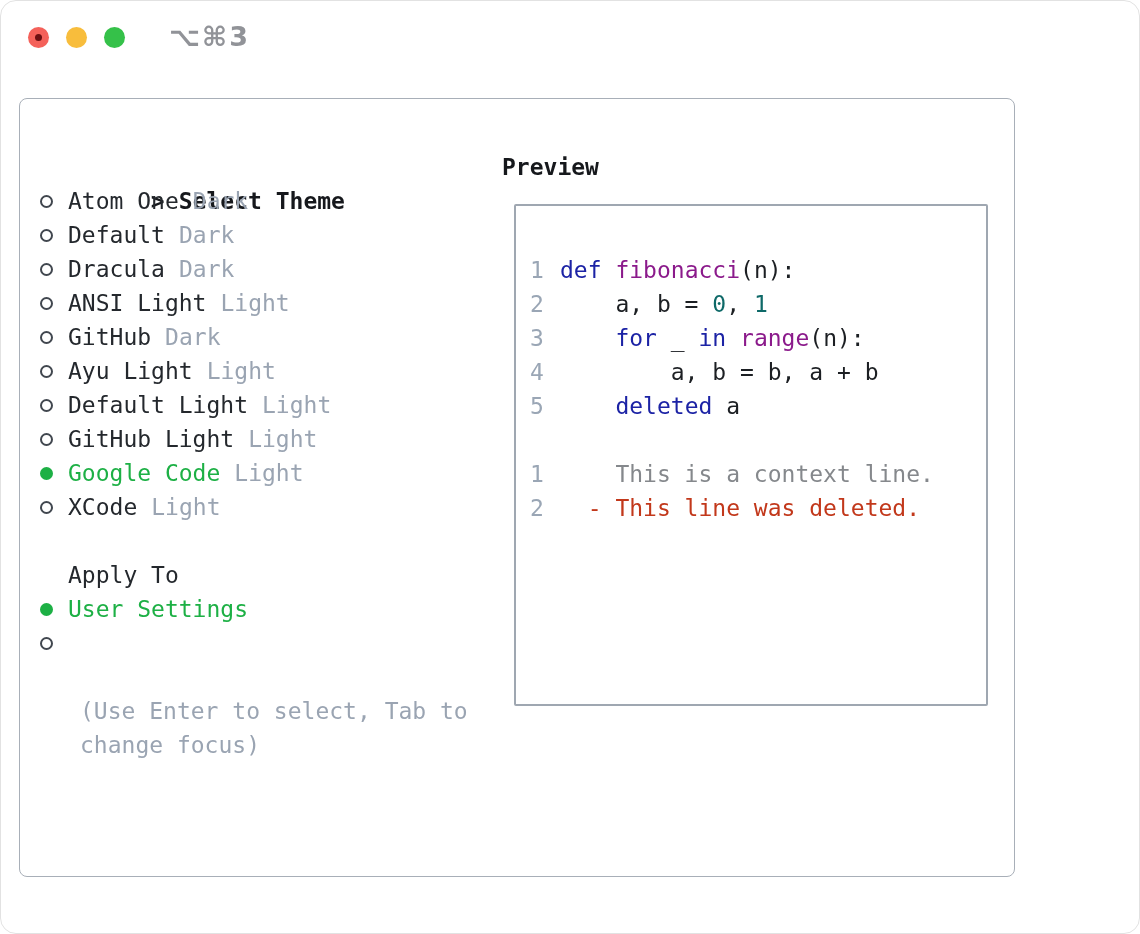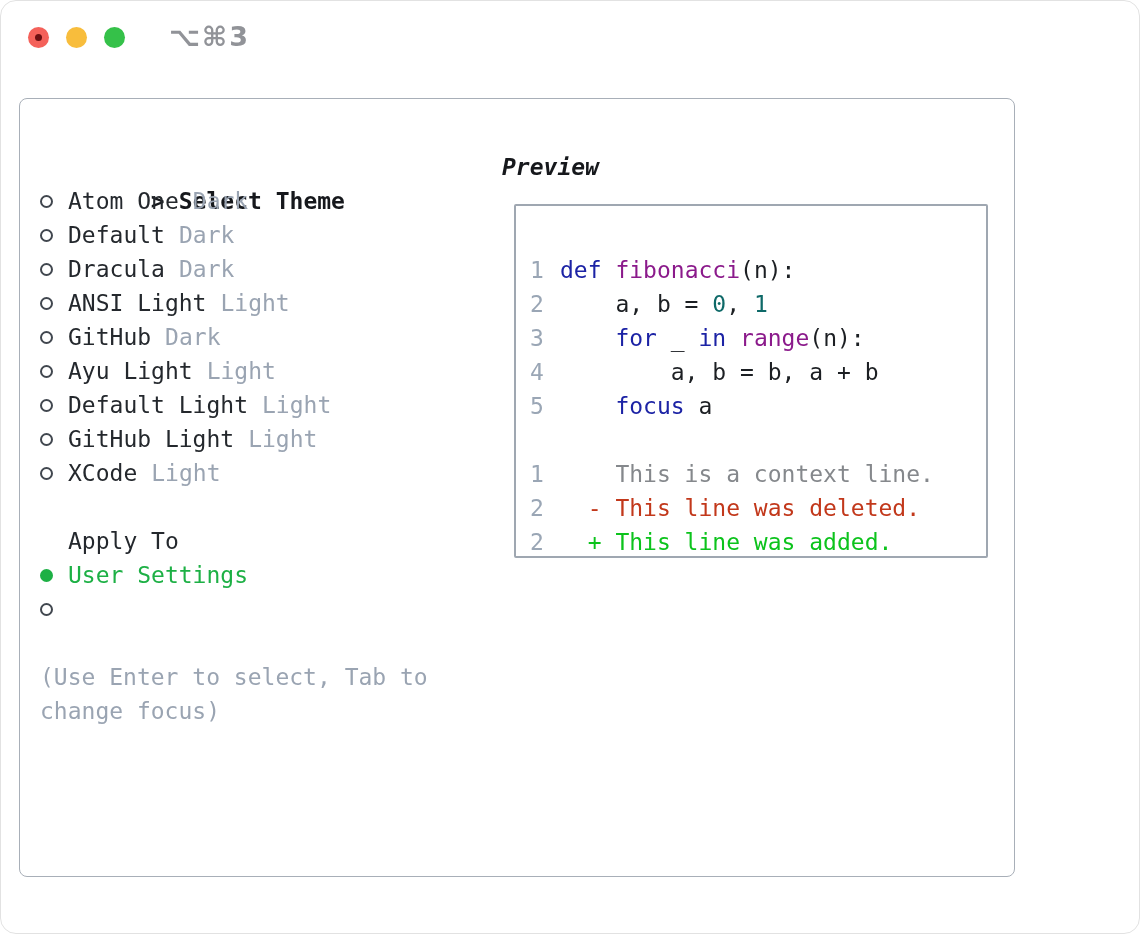--- a/index.html
+++ b/index.html
@@ -34,24 +34,24 @@
   .left-col{position:absolute;left:20px;top:51px;}
   .hdr{font-weight:bold;color:#16181c;}
   .prefix{display:inline-block;width:28px;font-weight:bold;color:#16181c;}
   .radio{display:inline-block;width:13px;height:13px;border:2px solid #41474f;border-radius:50%;
          margin-right:15px;vertical-align:1px;}
   .radio.on{background:var(--accent-green);border-color:var(--accent-green);}
   .item .variant{color:var(--muted-gray);margin-left:14px;}
   .item.selected .iname{color:var(--accent-green);}
   .indent{padding-left:28px;}
   .spacer{height:34px;}
-  .hint{color:var(--muted-gray);}
+  .hint{color:var(--muted-gray);margin-left:40px;}
   
-  .preview-hdr{position:absolute;left:482px;top:51px;font-style:italic;}
-  .preview-box{position:absolute;left:494px;top:105px;width:474px;height:354px;
+  .preview-hdr{position:absolute;left:482px;top:51px;}
+  .preview-box{position:absolute;left:494px;top:105px;width:474px;height:502px;
                border:2px solid var(--border-gray);border-radius:2px;background:#fff;
                padding:47px 10px 0 14px;}
   .codeline{height:34px;line-height:34px;font-size:23px;white-space:pre;}
   .ln{display:inline-block;width:30px;color:var(--line-number-gray);}
   .tk-plain{color:#1c1f23;}
   .tk-kw{color:var(--keyword-blue);}
   .tk-fn{color:var(--function-purple);}
   .tk-lit{color:var(--literal-teal);}
   .diff-context{color:var(--context-gray);text-align:right;}
   .diff-deleted{color:var(--deleted-red);text-align:right;}
@@ -80,20 +80,21 @@
 
       <div id="theme-list">
           <div class="row item"><span class="radio"></span><span class="iname">Atom One</span><span class="variant">Dark</span></div>
           <div class="row item"><span class="radio"></span><span class="iname">Default</span><span class="variant">Dark</span></div>
           <div class="row item"><span class="radio"></span><span class="iname">Dracula</span><span class="variant">Dark</span></div>
           <div class="row item"><span class="radio"></span><span class="iname">ANSI Light</span><span class="variant">Light</span></div>
           <div class="row item"><span class="radio"></span><span class="iname">GitHub</span><span class="variant">Dark</span></div>
           <div class="row item"><span class="radio"></span><span class="iname">Ayu Light</span><span class="variant">Light</span></div>
           <div class="row item"><span class="radio"></span><span class="iname">Default Light</span><span class="variant">Light</span></div>
           <div class="row item"><span class="radio"></span><span class="iname">GitHub Light</span><span class="variant">Light</span></div>
+          <div class="row item selected"><span class="radio on"></span><span class="iname">Google Code</span><span class="variant">Light</span></div>
           <div class="row item"><span class="radio"></span><span class="iname">XCode</span><span class="variant">Light</span></div>
         </div>
 
       <div class="spacer"></div>
 
       <div class="row indent">Apply To</div>
 
       <div id="apply-list">
           <div class="row item selected"><span class="radio on"></span><span class="iname">User Settings</span></div>
           <div class="row item"><span class="radio"></span></div>
@@ -106,24 +107,23 @@
     </div>
 
     <div class="preview-hdr row hdr">Preview</div>
 
     <div class="preview-box">
       <div id="code-block">
           <div class="codeline"><span class="ln">1</span><span class="tk-kw">def</span><span class="tk-plain"> </span><span class="tk-fn">fibonacci</span><span class="tk-plain">(n):</span></div>
           <div class="codeline"><span class="ln">2</span><span class="tk-plain">    a, b = </span><span class="tk-lit">0</span><span class="tk-plain">, </span><span class="tk-lit">1</span></div>
           <div class="codeline"><span class="ln">3</span><span class="tk-plain">    </span><span class="tk-kw">for</span><span class="tk-plain"> _ </span><span class="tk-kw">in</span><span class="tk-plain"> </span><span class="tk-fn">range</span><span class="tk-plain">(n):</span></div>
           <div class="codeline"><span class="ln">4</span><span class="tk-plain">        a, b = b, a + b</span></div>
-          <div class="codeline"><span class="ln">5</span><span class="tk-plain">    </span><span class="tk-kw">focus</span><span class="tk-plain"> a</span></div>
+          <div class="codeline"><span class="ln">5</span><span class="tk-plain">    </span><span class="tk-kw">deleted</span><span class="tk-plain"> a</span></div>
         </div>
       <div class="spacer"></div>
       <div id="diff-block">
           <div class="codeline"><span class="ln">1</span><span class="diff-context">    This is a context line.</span></div>
           <div class="codeline"><span class="ln">2</span><span class="diff-deleted">  - This line was deleted.</span></div>
-          <div class="codeline"><span class="ln">2</span><span class="diff-added">  + This line was added.</span></div>
         </div>
     </div>
 
   </div>
 </div>
 
 </body></html>

